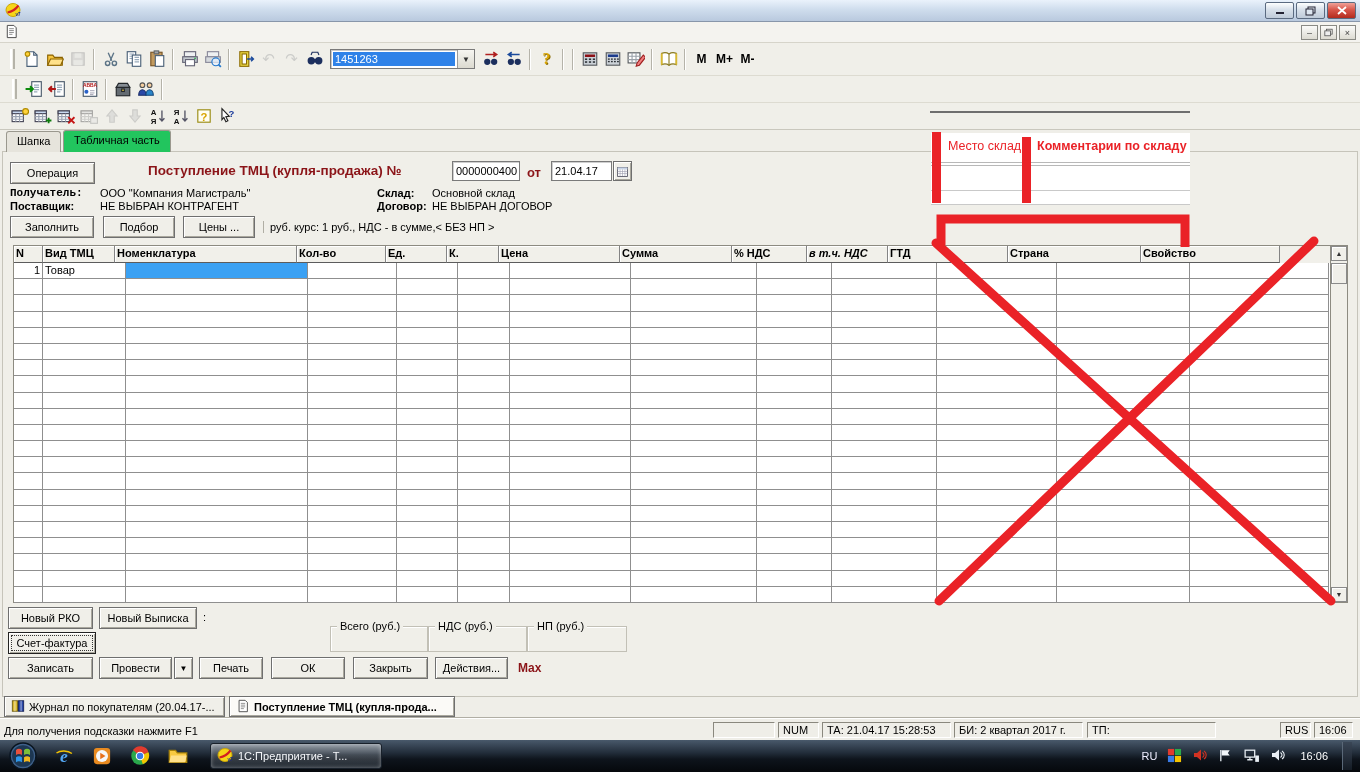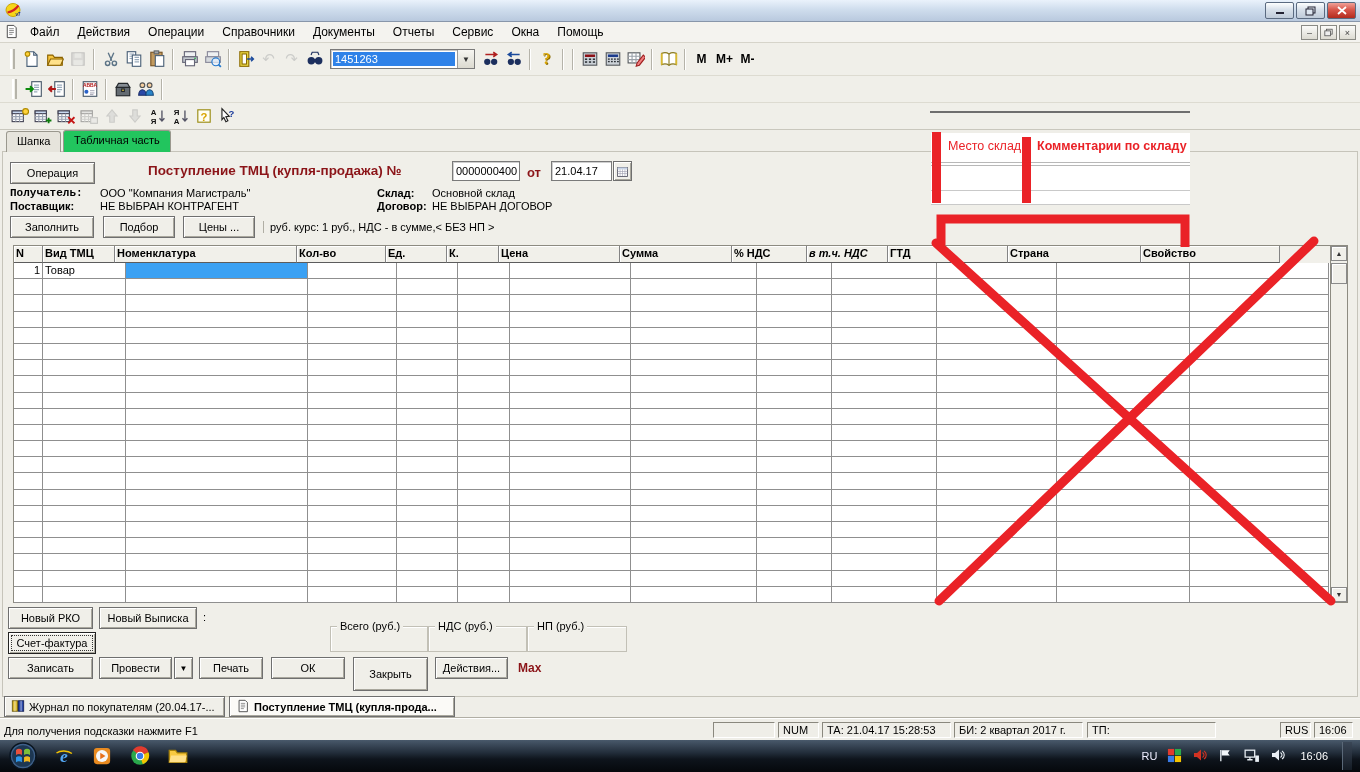--- a/index.html
+++ b/index.html
@@ -147,31 +147,20 @@
           </svg>
         </div>
     </div>
   </div>
 
   <div class="menubar">
     <span style="margin-right:2px;"><svg width="15" height="15" viewBox="0 0 16 16">
           <path d="M3.5 1.5h7l2.5 2.5v10.5h-9.5z" fill="#fff" stroke="#444"></path>
           <path d="M5.5 5h5M5.5 7h5M5.5 9h5M5.5 11h3.5" stroke="#888"></path>
         </svg></span>
-    <span id="menu-items" style="display:flex;">
-        <span class="mitem">Файл</span>
-        <span class="mitem">Действия</span>
-        <span class="mitem">Операции</span>
-        <span class="mitem">Справочники</span>
-        <span class="mitem">Документы</span>
-        <span class="mitem">Отчеты</span>
-        <span class="mitem">Сервис</span>
-        <span class="mitem">Окна</span>
-        <span class="mitem">Помощь</span>
-      </span>
   </div>
   <div class="mdibtns">
     <div class="mdibtn">–</div>
     <div class="mdibtn">
         <svg width="9" height="9" viewBox="0 0 11 10">
           <rect x="3" y="1" width="7" height="6" fill="none" stroke="#555"></rect>
           <rect x="1" y="3" width="7" height="6" fill="#eee" stroke="#555"></rect>
         </svg>
       </div>
     <div class="mdibtn">×</div>
@@ -850,21 +839,21 @@
       <div class="fieldset" style="left: 527px; top: 626px; width: 100px;">
         <span class="leg">НП (руб.)</span>
       </div>
     </div>
 
   <div class="b3d" style="left:8px;top:657px;width:85px;height:22px;">Записать</div>
   <div class="b3d" style="left:99px;top:657px;width:73px;height:22px;">Провести</div>
   <div class="b3d" style="left:174px;top:657px;width:19px;height:22px;font-size:8px;">▼</div>
   <div class="b3d" style="left:199px;top:657px;width:64px;height:22px;">Печать</div>
   <div class="b3d" style="left:271px;top:657px;width:74px;height:22px;">ОК</div>
-  <div class="b3d" style="left:353px;top:657px;width:75px;height:34px;">Закрыть</div>
+  <div class="b3d" style="left:353px;top:657px;width:75px;height:22px;">Закрыть</div>
   <div class="b3d" style="left:435px;top:657px;width:73px;height:22px;">Действия...</div>
   <div class="maxlbl" style="left:518px;top:661px;">Max</div>
 
   <div id="mdi-tabs">
       <div class="mditab" style="left: 4px; width: 221px;">
         <span><svg width="14" height="14" viewBox="0 0 16 16">
             <rect x="1.5" y="2" width="6" height="12" fill="#d8b830" stroke="#6a5a10"></rect>
             <rect x="8.5" y="2" width="6" height="12" fill="#2a48a8" stroke="#141f52"></rect>
             <path d="M4.5 2v12M11.5 2v12" stroke="#fff" stroke-width=".7"></path>
           </svg></span>
@@ -915,20 +904,28 @@
           <path d="M8 8l6.8-3a7 7 0 01-4.6 9.4z" fill="#f5c400"></path>
           <circle cx="8" cy="8" r="3" fill="#3a7ce8" stroke="#fff" stroke-width=".9"></circle>
         </svg>
       </div>
     <div class="qicon">
         <svg width="20" height="20" viewBox="0 0 16 16">
           <path d="M1 13V3.5h5l1.5 2H15V13z" fill="#f8c941" stroke="#a8820a"></path>
           <path d="M1 13l1.5-5.5H15L13.5 13z" fill="#ffe08a"></path>
         </svg>
       </div>
+    <div class="taskbtn">
+      <span class="tbicon"><svg width="16" height="16" viewBox="0 0 16 16">
+            <ellipse cx="8" cy="8" rx="7" ry="6.5" fill="#f6d518" stroke="#caa50a"></ellipse>
+            <path d="M2.5 10.5C6 10 10.5 7.5 13.5 3.5" stroke="#d42020" stroke-width="2.2" fill="none"></path>
+            <text x="10.5" y="14" font-size="4.5" font-weight="bold" fill="#1a2a8c">v7</text>
+          </svg></span>
+      <span>1С:Предприятие - Т...</span>
+    </div>
   </div>
   <div class="tray">
     <span class="lang">RU</span>
     <span><svg width="15" height="15" viewBox="0 0 16 16">
           <rect x="1" y="1" width="6.6" height="6.6" fill="#e23b2e"></rect>
           <rect x="8.4" y="1" width="6.6" height="6.6" fill="#2aa84c"></rect>
           <rect x="1" y="8.4" width="6.6" height="6.6" fill="#3a7ce8"></rect>
           <rect x="8.4" y="8.4" width="6.6" height="6.6" fill="#f5c400"></rect>
         </svg></span>
     <span><svg width="16" height="16" viewBox="0 0 16 16">

